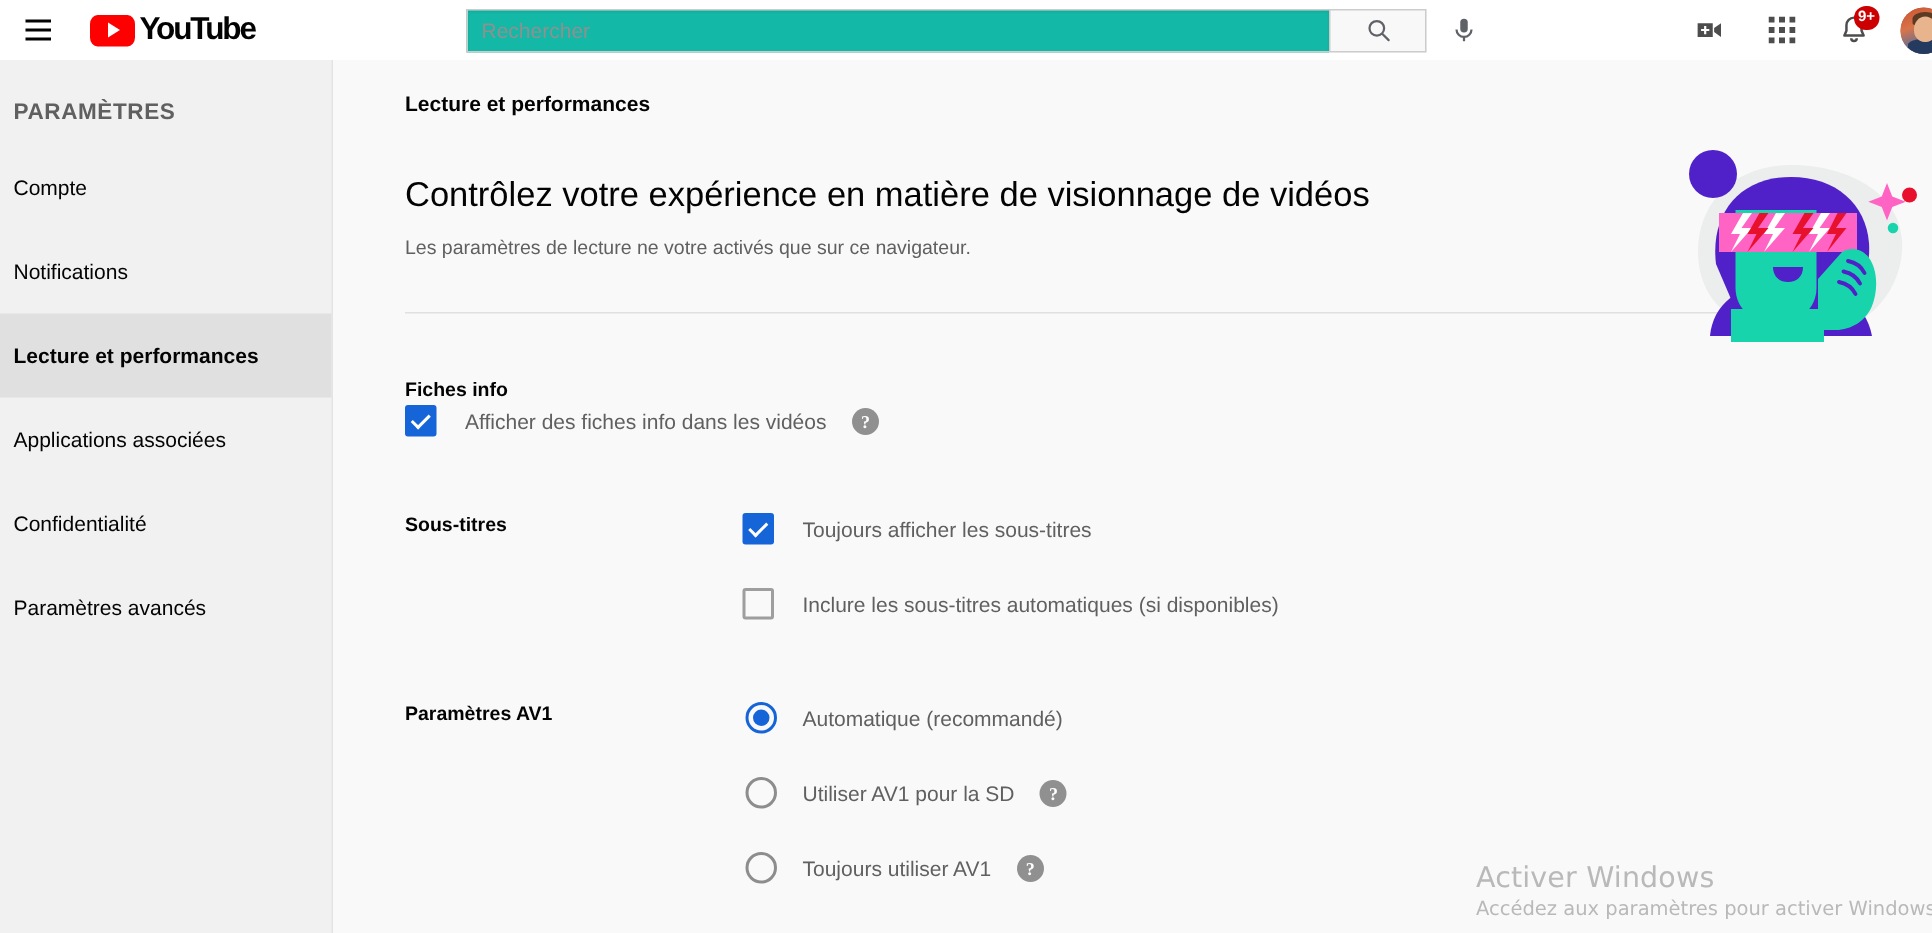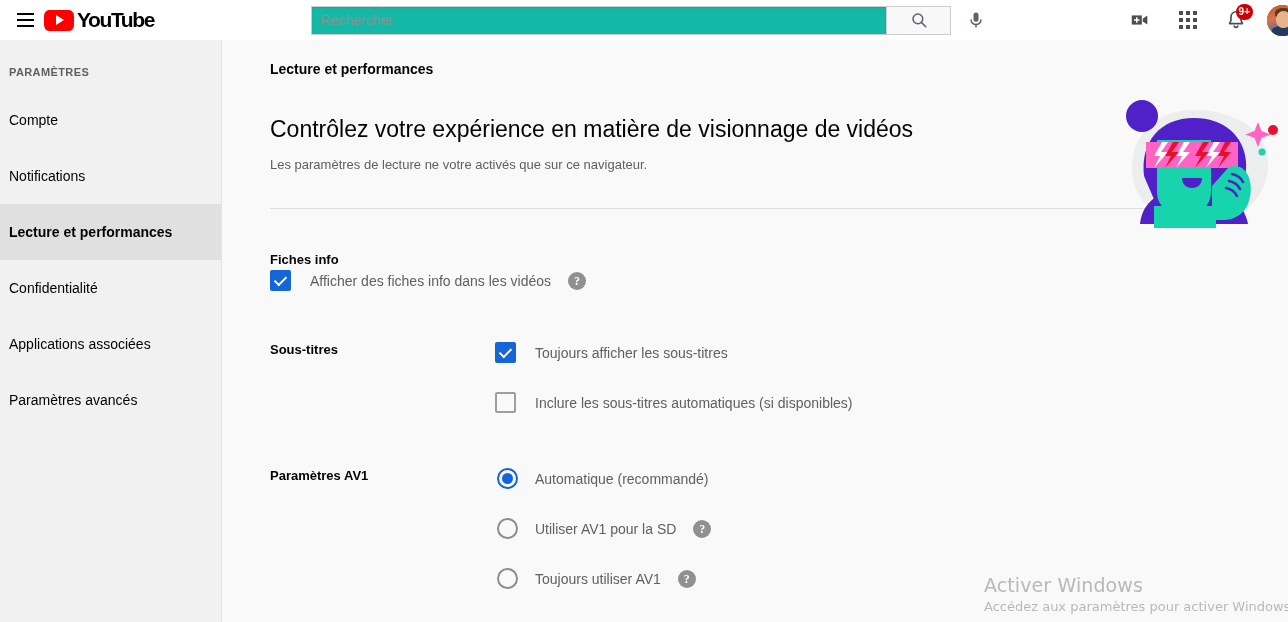--- a/index.html
+++ b/index.html
@@ -40,21 +40,21 @@
     padding: 0;
   }
   .guide-btn i {
     display: block;
     width: 17px; height: 2px;
     background: #030303;
   }
   .yt-logo {
     display: flex;
     align-items: center;
-    margin-left: 2px;
+    margin-left: 18px;
     cursor: pointer;
     text-decoration: none;
     justify-content: center;
   }
   .yt-logo-mark {
     width: 30px; height: 21px;
     background: #ff0000;
     border-radius: 5px/6px;
     display: flex; align-items: center; justify-content: center;
     flex: none;
@@ -167,21 +167,21 @@
   .sidebar {
     position: absolute;
     top: 40px; left: 0;
     width: 222px;
     height: 582px;
     background: #f1f1f1;
     border-right: 1px solid #e4e4e4;
     z-index: 10;
   }
   .sidebar-title {
-    font-size: 11px;
+    font-size: 15px;
     font-weight: bold;
     color: #606060;
     letter-spacing: 0.4px;
     padding: 26px 0 0 9px;
   }
   .nav-list {
     margin-top: 14px;
   }
   .nav-item {
     display: block;
@@ -438,22 +438,22 @@
     </div>
   </div>
 </header>
 
 <nav class="sidebar">
   <div class="sidebar-title">PARAMÈTRES</div>
   <div class="nav-list">
     <a class="nav-item" href="#">Compte</a>
     <a class="nav-item" href="#">Notifications</a>
     <a class="nav-item active" href="#">Lecture et performances</a>
+    <a class="nav-item" href="#">Applications associées</a>
     <a class="nav-item" href="#">Confidentialité</a>
-    <a class="nav-item" href="#">Applications associées</a>
     <a class="nav-item" href="#">Paramètres avancés</a>
   </div>
 </nav>
 
 <main class="main">
 
   <div class="page-label">Lecture et performances</div>
 
   <div class="hero">
     <h1 class="hero-title">Contrôlez votre expérience en matière de visionnage de vidéos</h1>

